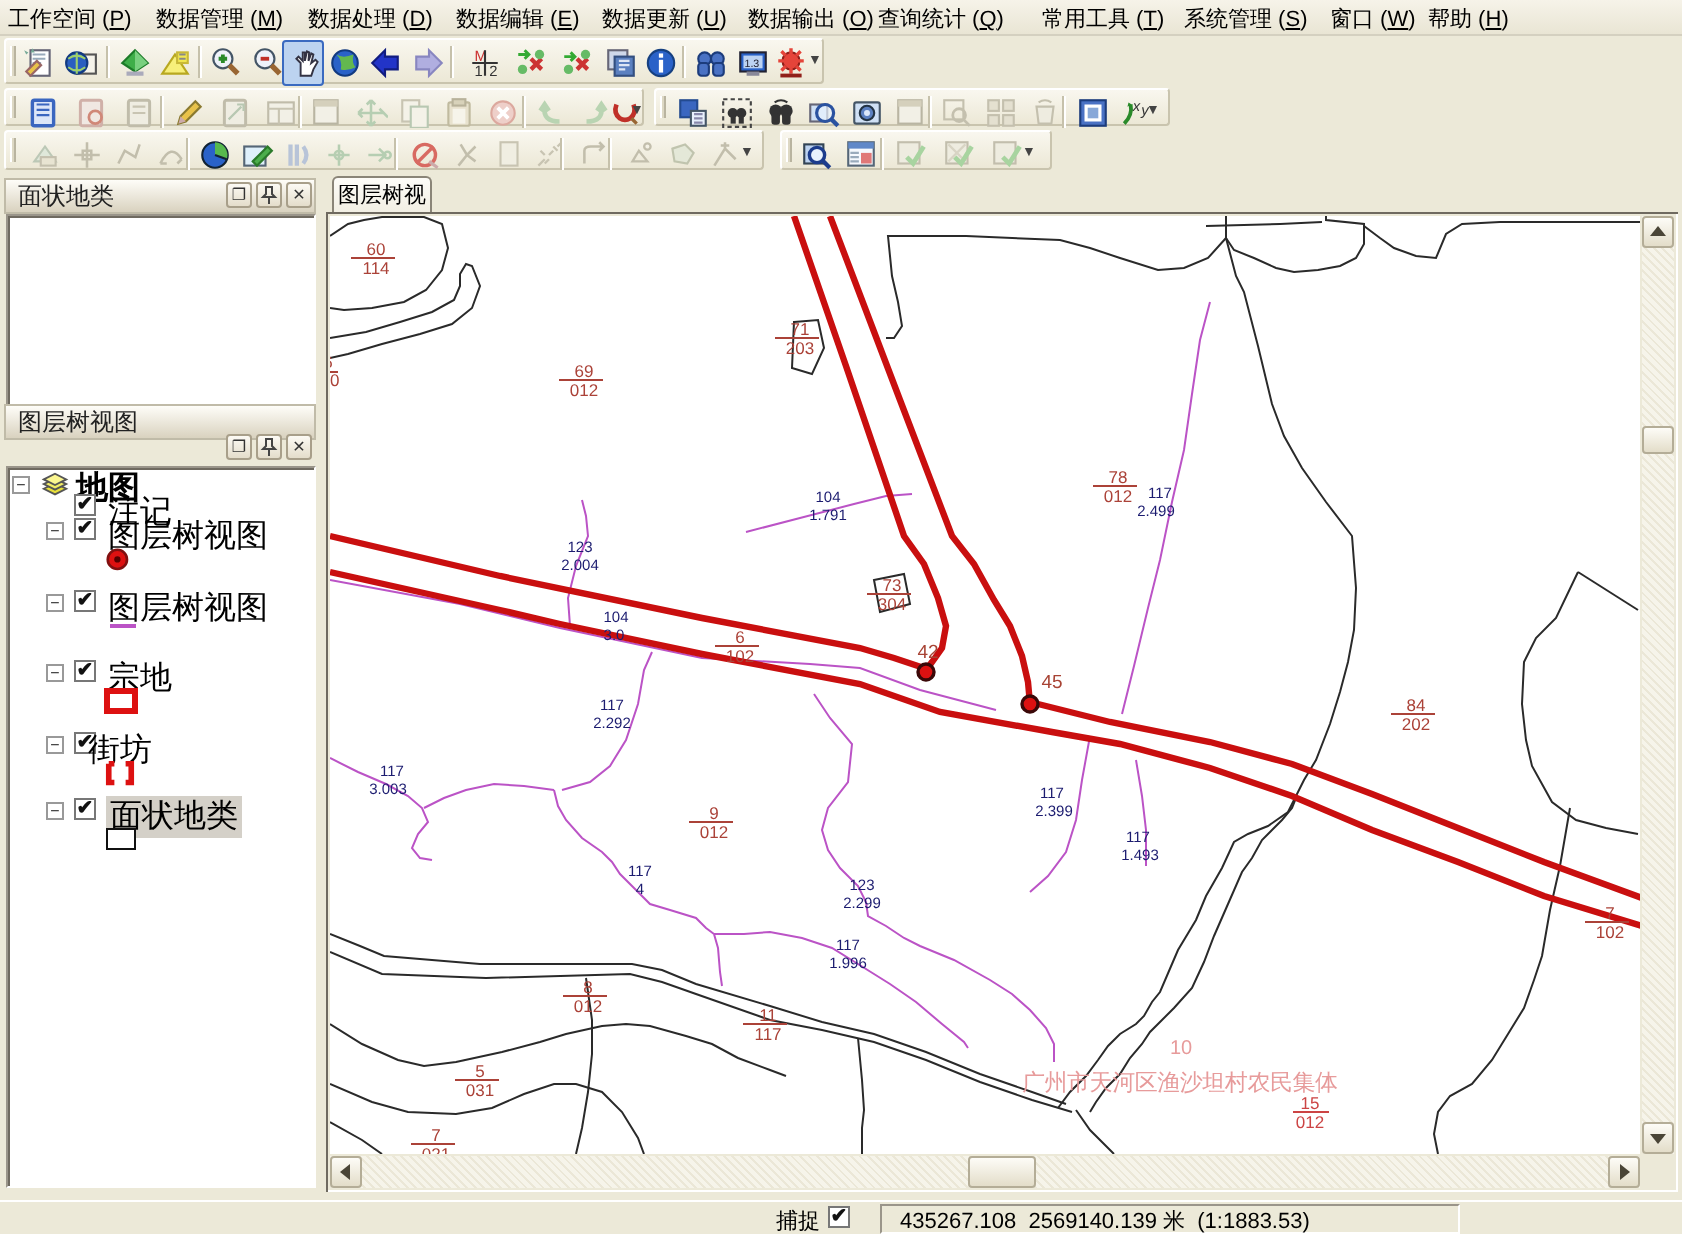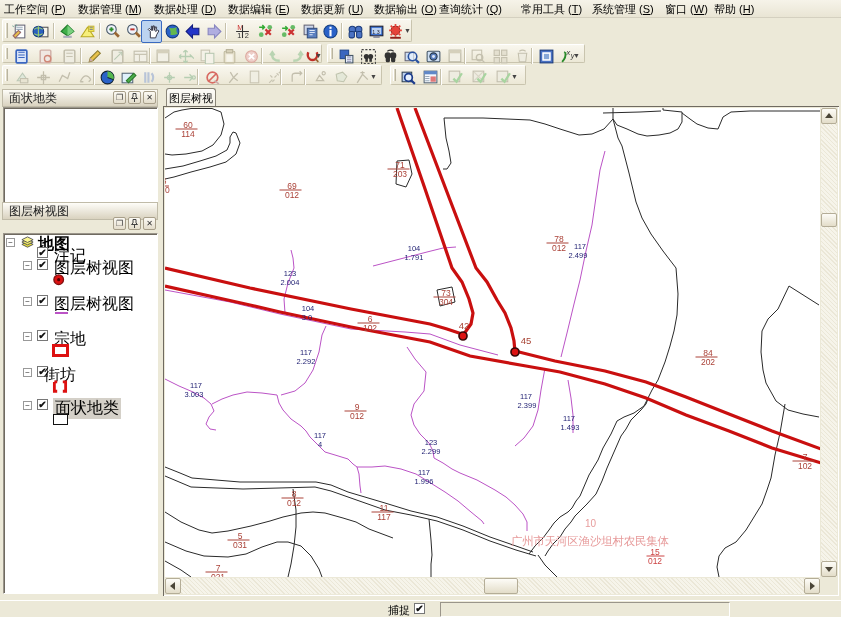--- a/index.html
+++ b/index.html
@@ -701,13 +701,14 @@
 <div class="sbtn" style="left:640px;top:471px"><svg width="14" height="14">
         <path d="M10,7 L5,3 L5,11 Z" fill="#4a4537"></path>
       </svg></div>
 <div class="sthumb" style="left:320px;top:471px;width:34px;height:16px"></div>
 </div>
 
 <div id="statusbar">
 <span style="position:absolute;left:388px;top:2px">捕捉</span>
 <div class="cb" style="left:414px;top:2px">✔</div>
 <div class="sunken" style="left:440px;width:290px"></div>
+<span style="position:absolute;left:450px;top:2px">435267.108&nbsp;&nbsp;2569140.139 米&nbsp;&nbsp;(1:1883.53)</span>
 </div>
 
 </body></html>

